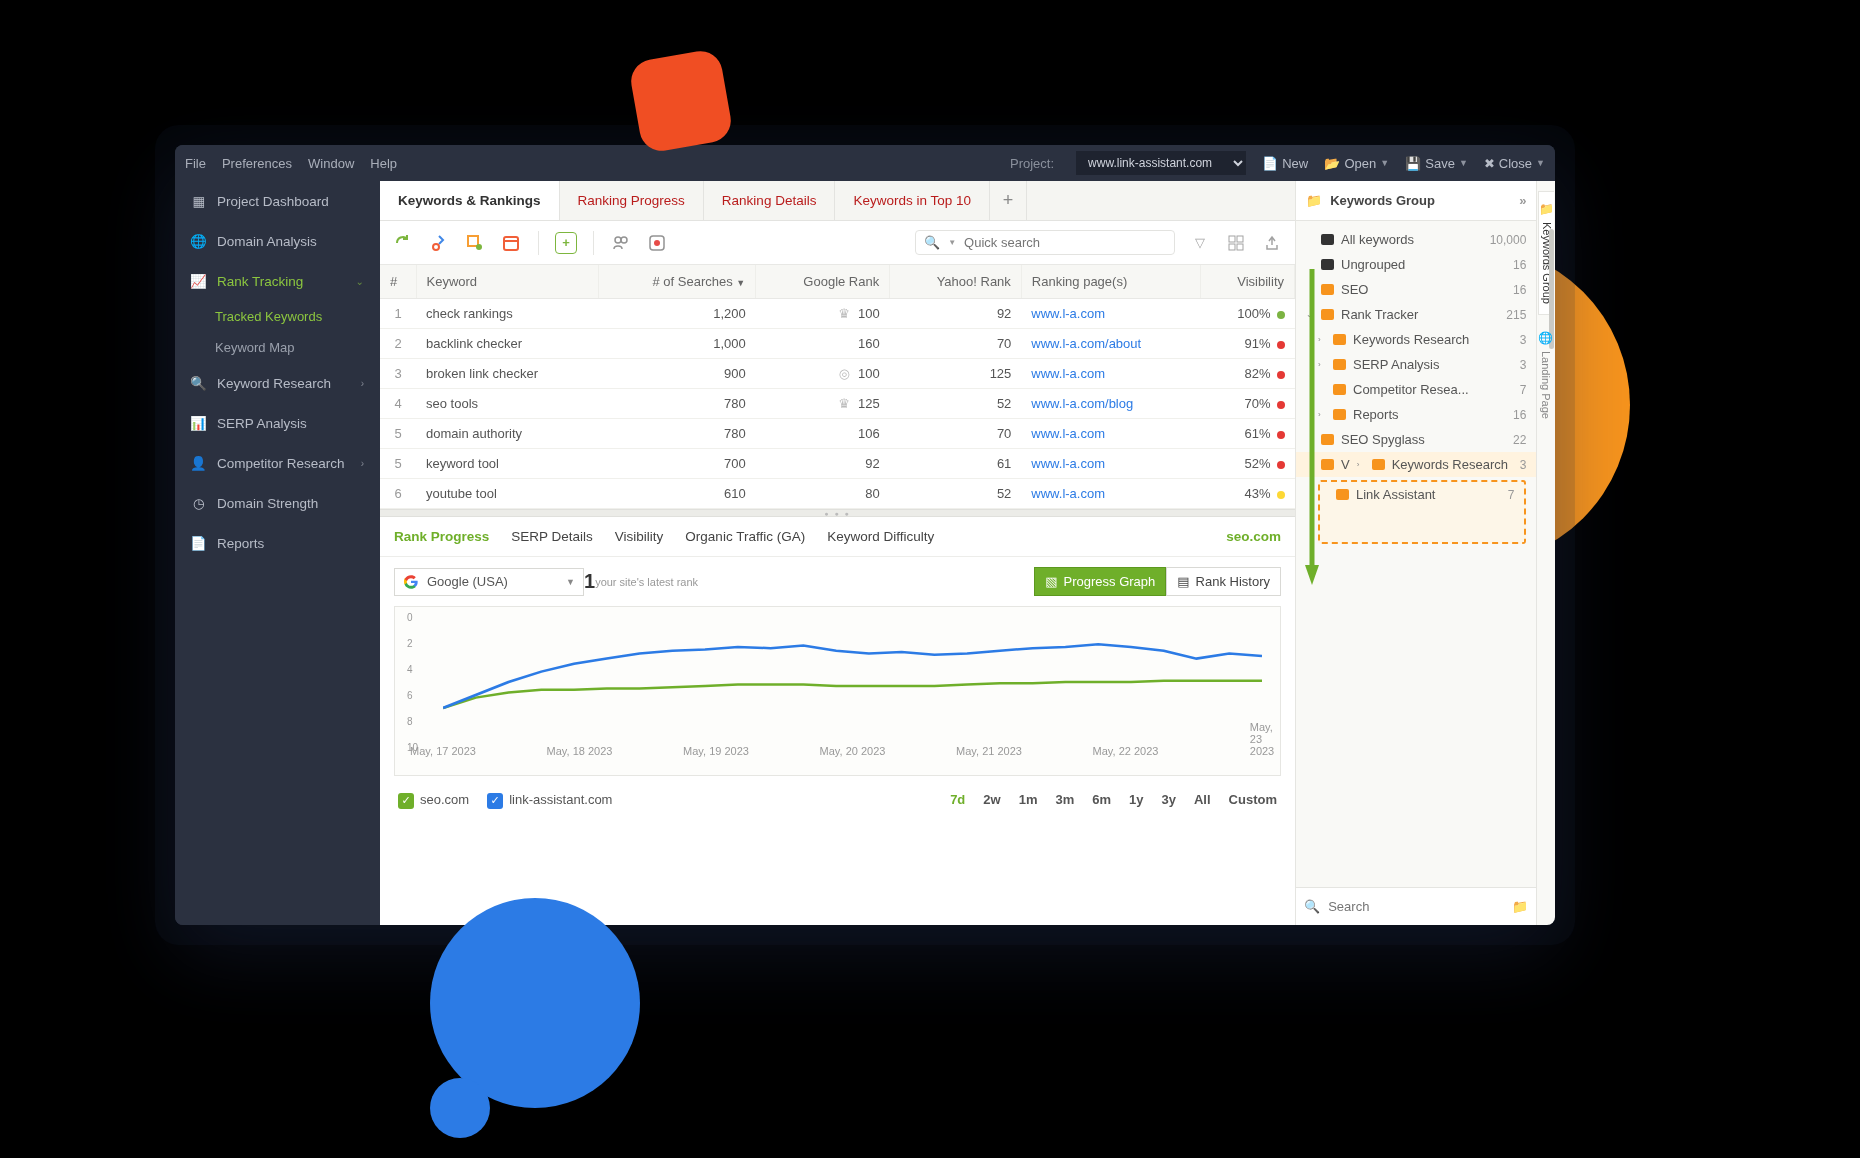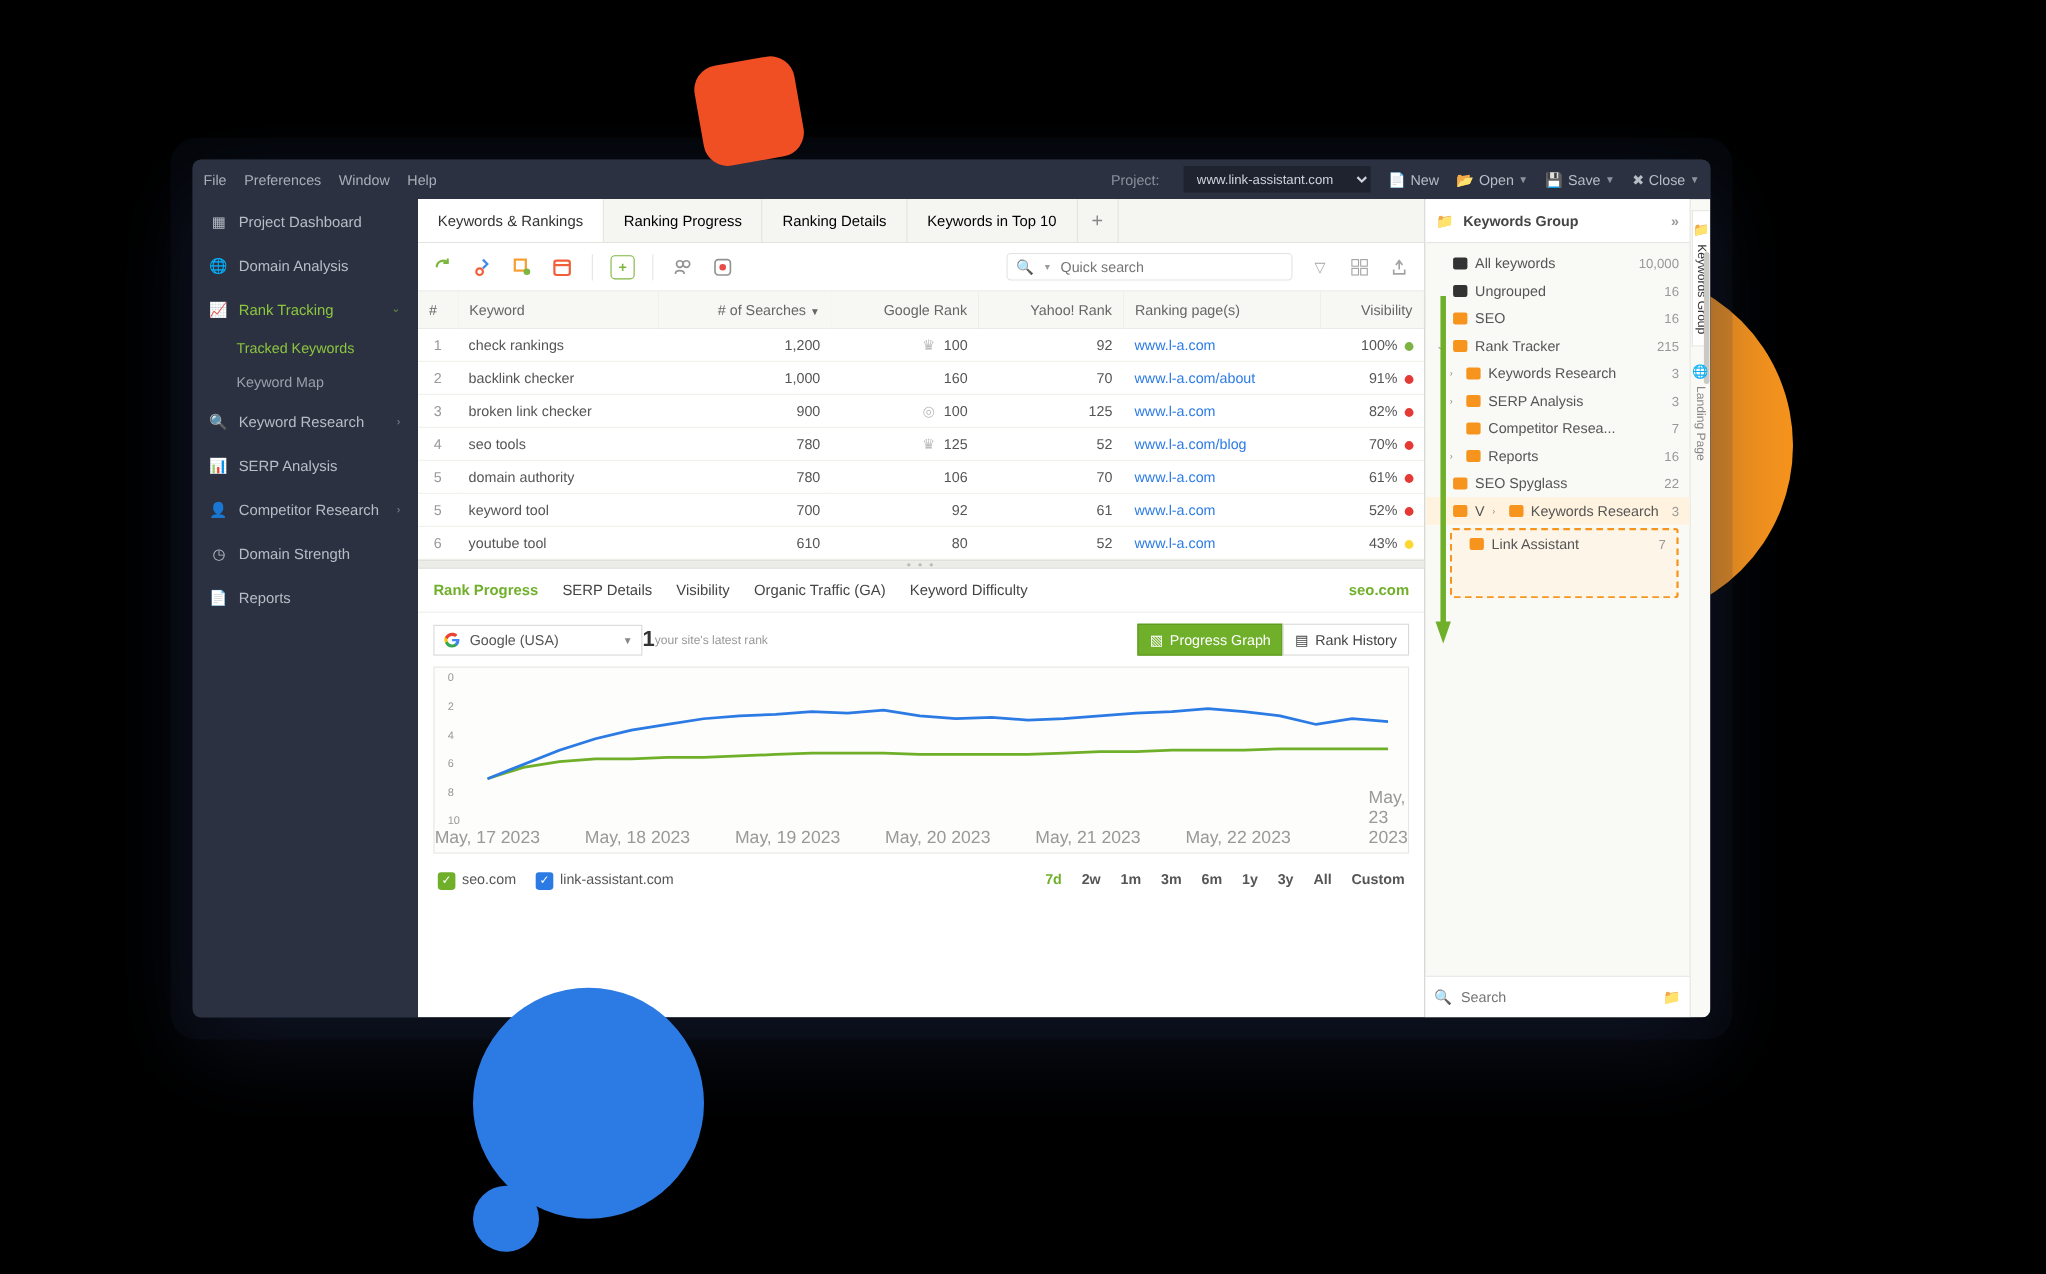--- a/index.html
+++ b/index.html
@@ -26,22 +26,22 @@
   .sidebar .navitem{display:flex; align-items:center; gap:10px; padding:12px 16px; cursor:pointer;}
   .sidebar .navitem.active{color:#8CC63F;}
   .sidebar .navitem .chev{margin-left:auto; font-size:10px; opacity:.6}
   .sidebar .sub{padding:8px 0 8px 40px; color:#9AA0AC; cursor:pointer; font-size:13px}
   .sidebar .sub.active{color:#8CC63F}
   .ico{width:16px; height:16px; display:inline-flex; align-items:center; justify-content:center;}
 
   
   .main{flex:1; background:#fff; display:flex; flex-direction:column; overflow:hidden;}
   .tabs{height:40px; background:#F5F5F2; border-bottom:1px solid #E3E3E0; display:flex; align-items:stretch;}
-  .tab{padding:0 18px; display:flex; align-items:center; color:#000000; font-size:13.5px; cursor:pointer; border-right:1px solid #E3E3E0;}
-  .tab.active{background:#fff; color:#333; font-weight:400;}
+  .tab{padding:0 18px; display:flex; align-items:center; color:#b91c1c; font-size:13.5px; cursor:pointer; border-right:1px solid #E3E3E0;}
+  .tab.active{background:#fff; color:#333; font-weight:700;}
   .tab.plus{width:36px; justify-content:center; color:#888; font-size:18px}
 
   .toolbar{height:44px; background:#fff; border-bottom:1px solid #E8E8E5; display:flex; align-items:center; padding:0 12px; gap:14px;}
   .toolbar .tool{width:22px; height:22px; display:flex; align-items:center; justify-content:center; cursor:pointer; opacity:.9}
   .toolbar .sep{width:1px; height:24px; background:#E5E5E2; margin:0 2px}
   .toolbar .spacer{flex:1}
   .toolbar .search{display:flex; align-items:center; gap:8px; border:1px solid #E3E3E0; border-radius:4px; padding:4px 8px; width:260px; color:#999}
   .toolbar .search input{border:none; outline:none; font-size:13px; width:100%; background:transparent}
   .toolbar .search .caret{font-size:8px; color:#999}
 
@@ -65,21 +65,21 @@
   .chartbar{display:flex; align-items:center; gap:0; padding:10px 14px;}
   .select{border:1px solid #D9D9D5; background:#fff; padding:5px 8px; display:flex; align-items:center; gap:8px; width:190px; font-size:13px; color:#555}
   .select .caret{margin-left:auto; font-size:9px; color:#888}
   .rank1{font-size:20px; font-weight:700; color:#333}
   .rank1-label{color:#999; font-size:11px}
   .btn{padding:6px 10px; font-size:13px; border:1px solid #D9D9D5; background:#fff; display:flex; align-items:center; gap:6px; cursor:pointer}
   .btn.green{background:#6FAF2A; border-color:#5C981F; color:#fff}
 
   .chartbox{margin:0 14px 10px; border:1px solid #E6E6E2; background:#FDFDFB; height:170px; position:relative; padding:10px 18px 28px 48px;}
   .chartbox .ylab{position:absolute; left:12px; font-size:10px; color:#999; transform:translateY(-50%)}
-  .chartbox .xlab{position:absolute; bottom:4px; font-size:16px; color:#999; transform:translateX(-50%)}
+  .chartbox .xlab{position:absolute; bottom:18px; font-size:11px; color:#999; transform:translateX(-50%)}
   .chartbox svg{width:100%; height:100%}
 
   .legend{display:flex; align-items:flex-start; gap:18px; padding:6px 18px 14px; font-size:13px; color:#555}
   .legend .chip{width:16px; height:16px; border-radius:3px; display:inline-flex; align-items:center; justify-content:center; color:#fff; font-size:11px; margin-right:6px}
   .legend .periods{margin-left:auto; display:flex; gap:18px; font-weight:600; color:#555}
   .legend .periods .p.active{color:#6FAF2A}
 
   
   .rpanel{width:260px; background:#F9F9F6; border-left:1px solid #E5E5E1; display:flex; position:relative}
   .rrails{width:30px; border-left:1px solid #E5E5E1; display:flex; flex-direction:column; align-items:center; padding-top:10px; gap:6px}

